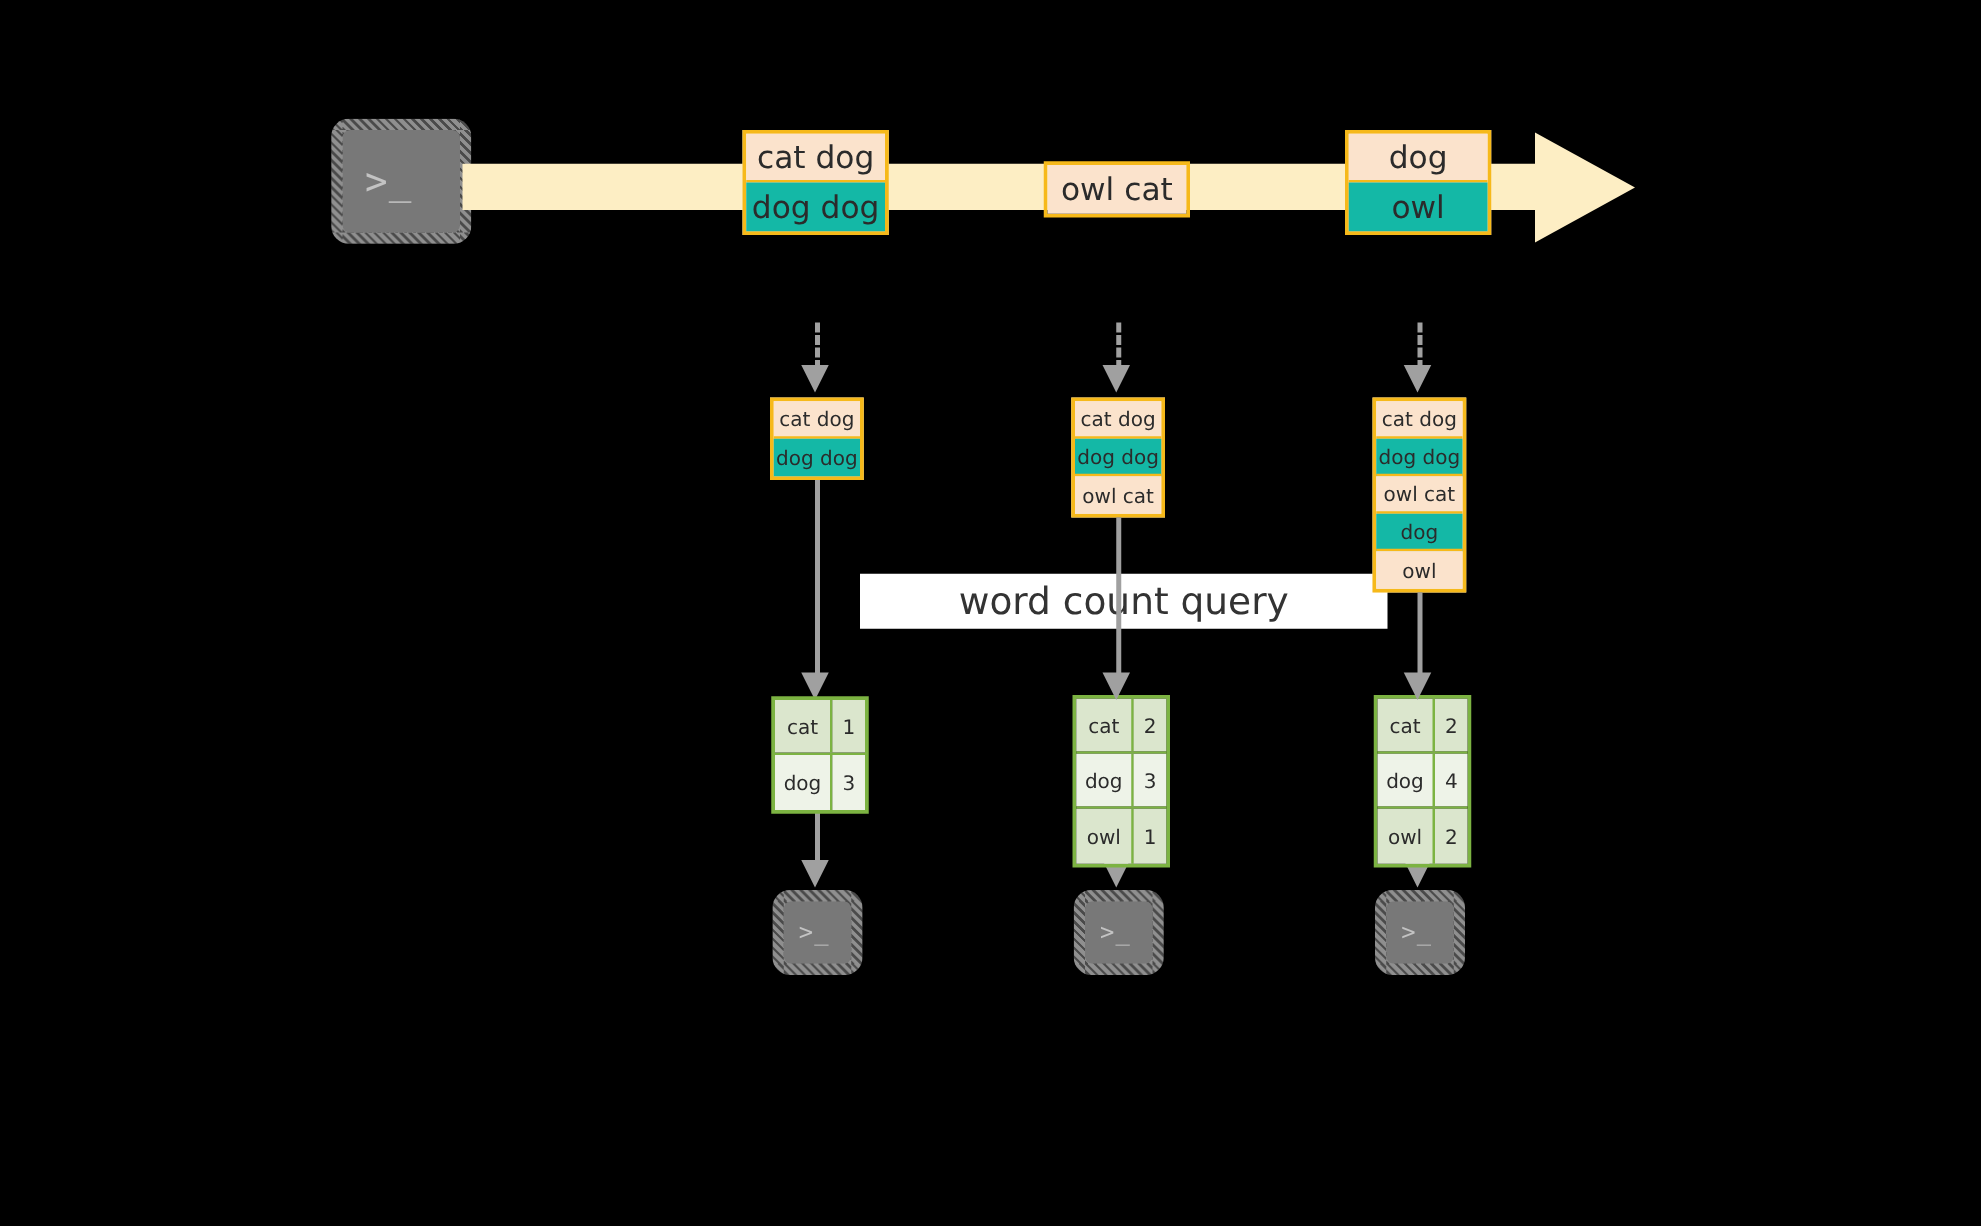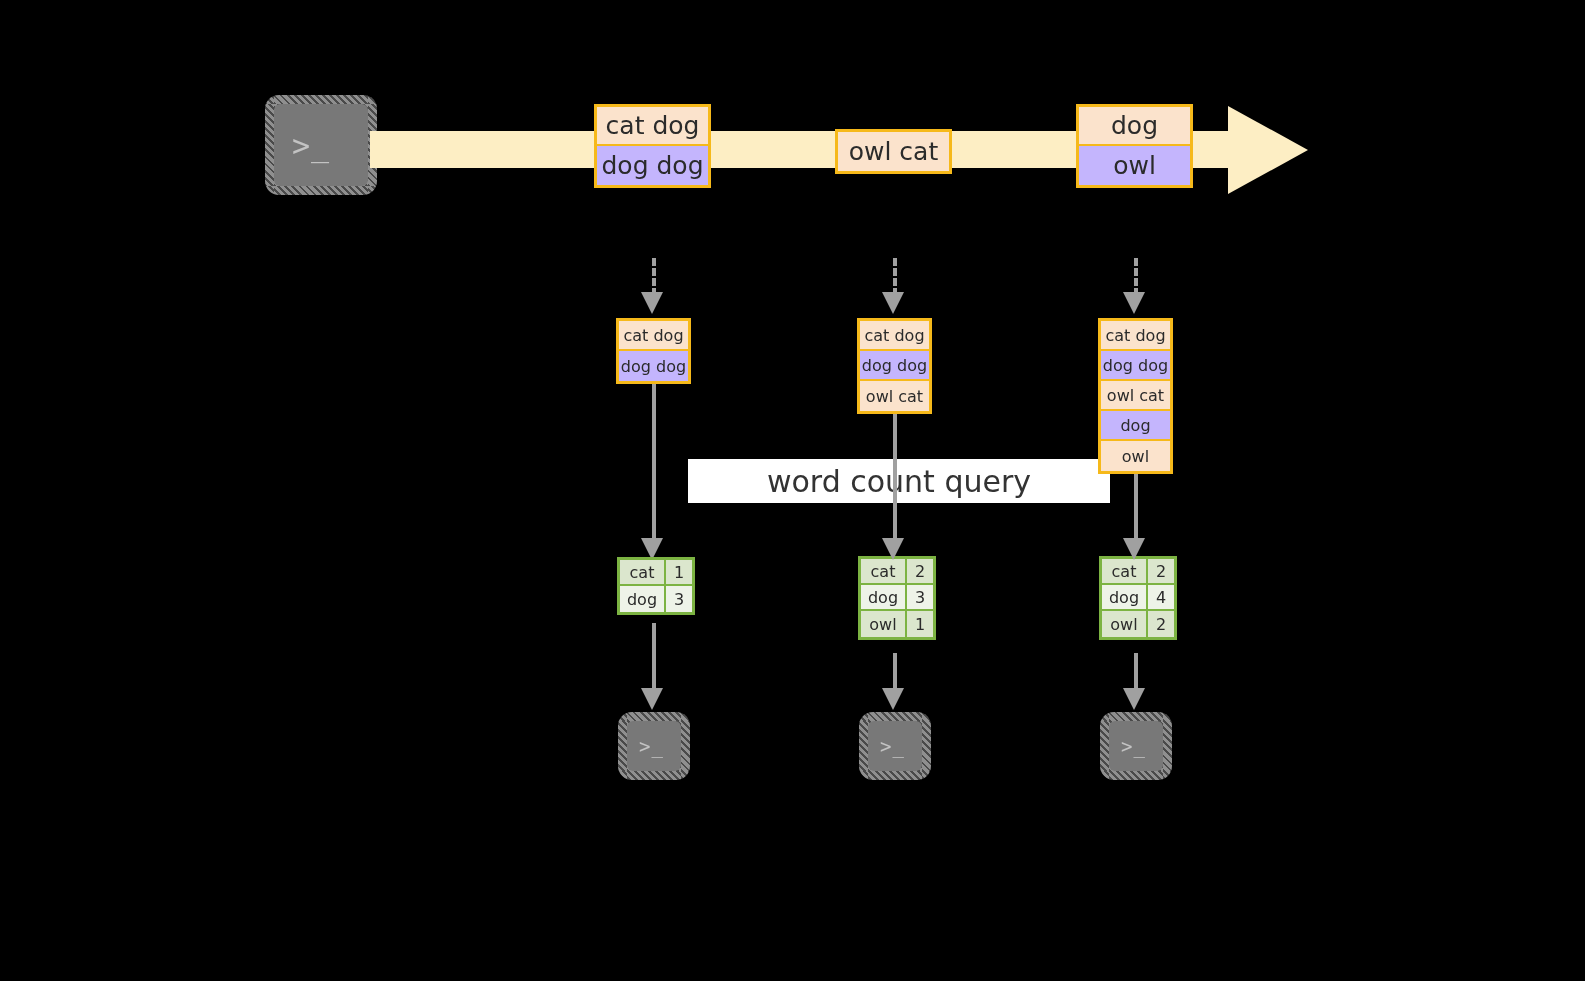--- a/index.html
+++ b/index.html
@@ -79,21 +79,21 @@
   .obox {
     position: absolute;
     box-sizing: border-box;
     border: 3px solid #f6b91a;
     background: #fdeee0;
     z-index: 5;
   }
   .ocell {
     box-sizing: border-box;
     border-bottom: 2px solid #f6b91a;
-    background: #c4b5fd;
+    background: #14b8a6;
     color: #2b2b2b;
     display: flex;
     align-items: center;
     justify-content: center;
     white-space: nowrap;
   }
   .ocell:last-child { border-bottom: none; }
   .ocell.shade { background: #fbe3cc; }
 
   
@@ -105,21 +105,21 @@
   
   .gbox {
     position: absolute;
     box-sizing: border-box;
     border: 3px solid #7cb342;
     z-index: 5;
   }
   .grow {
     display: flex;
     box-sizing: border-box;
-    height: 26px;
+    height: 44px;
     border-bottom: 2px solid #7cb342;
   }
   .grow:last-child { border-bottom: none; }
   .gword, .gcount {
     box-sizing: border-box;
     display: flex;
     align-items: center;
     justify-content: center;
     font-size: 16px;
     color: #2b2b2b;

